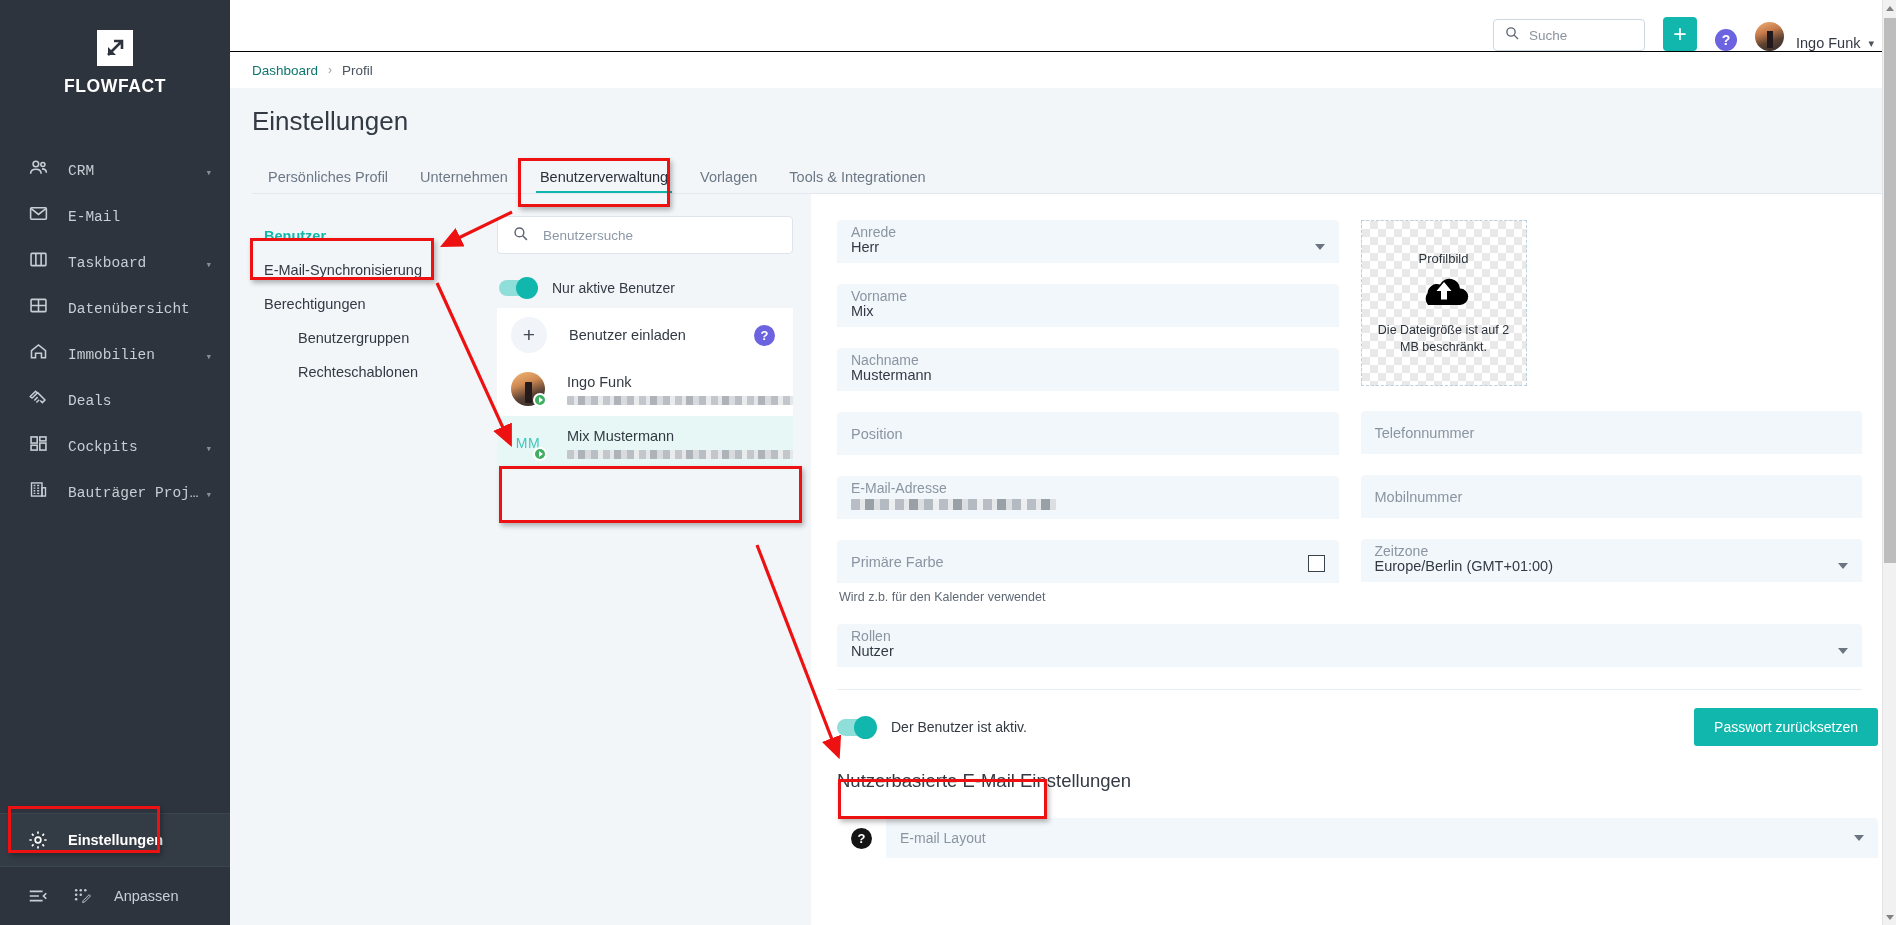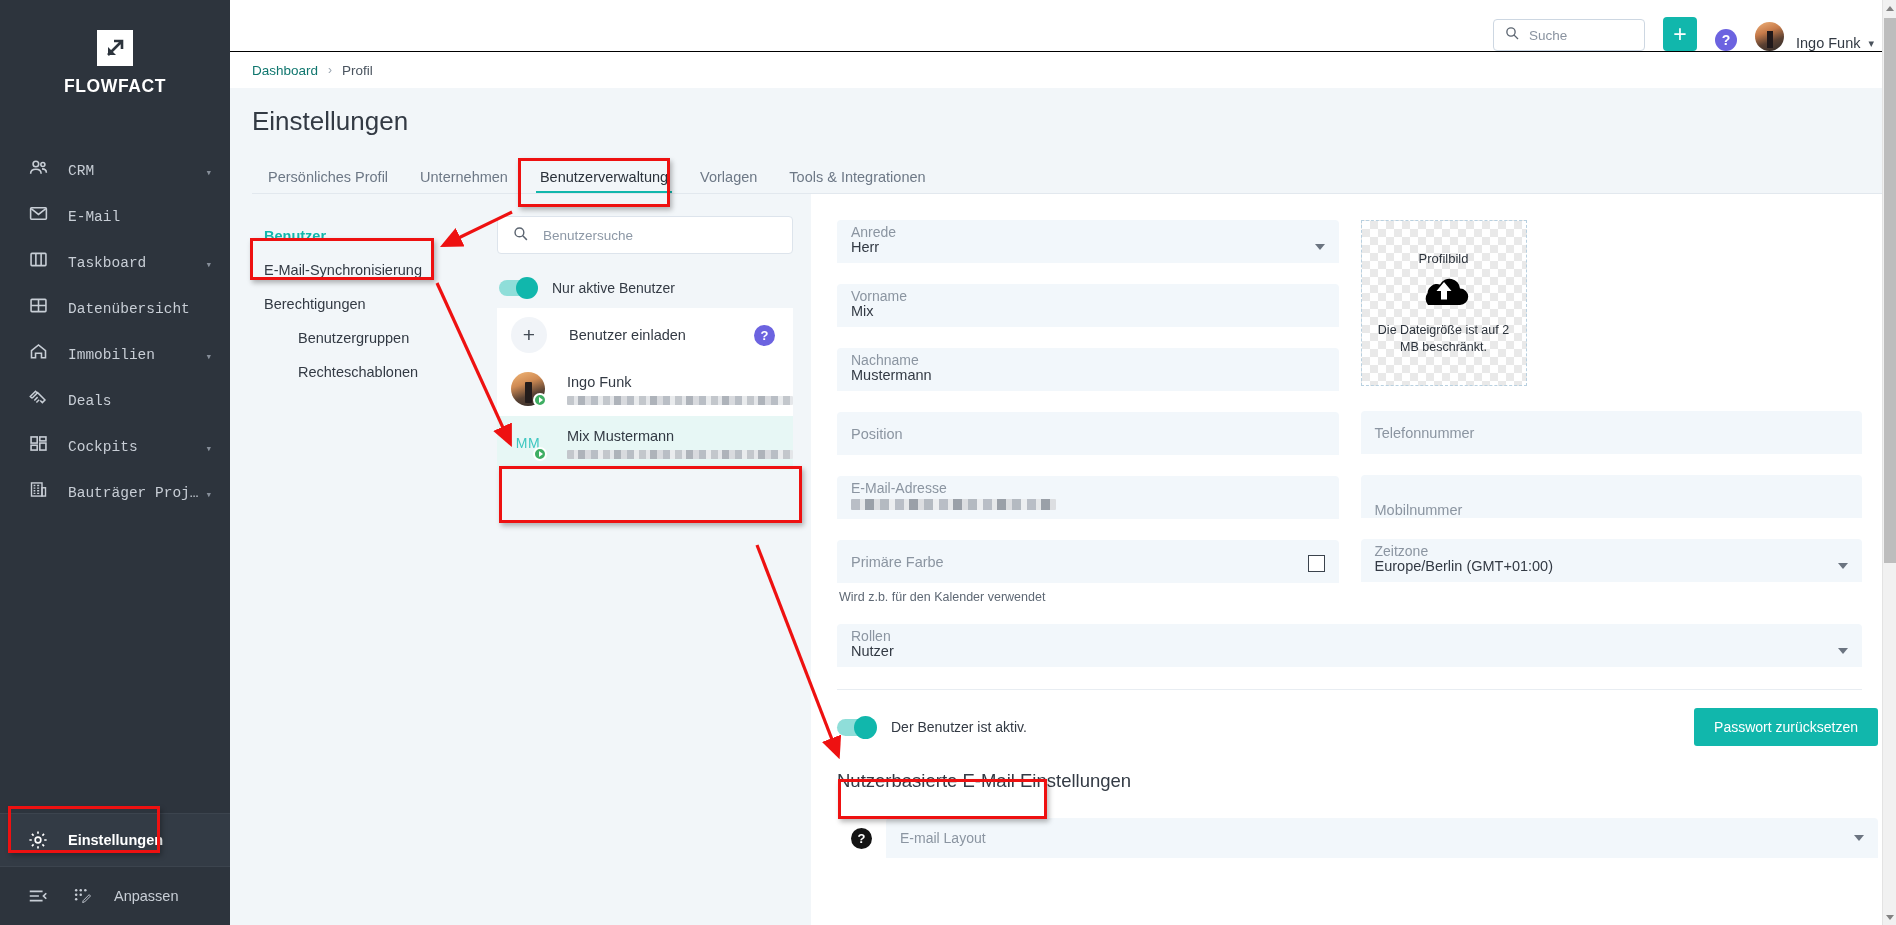--- a/index.html
+++ b/index.html
@@ -639,21 +639,21 @@
                   <path d="M27 10 L34.5 19 H30 V27.5 H24 V19 H19.5 Z" fill="#ffffff"></path>
                 </svg>
               </span>
               <div class="dz-note">Die Dateigröße ist auf 2 MB beschränkt.</div>
             </div>
 
             <div class="field" style="margin-top:25px;align-items:center;">
               <span class="fplaceholder" style="padding-bottom:0">Telefonnummer</span>
             </div>
 
-            <div class="field" style="align-items:flex-end;">
+            <div class="field" style="align-items:center;">
               <span class="fplaceholder" style="padding-bottom:0">Mobilnummer</span>
             </div>
 
             <div class="field filled select">
               <span class="flabel">Zeitzone</span>
               <span class="fvalue">Europe/Berlin (GMT+01:00)</span>
               <span class="caret"></span>
             </div>
           </div>
         </div>

